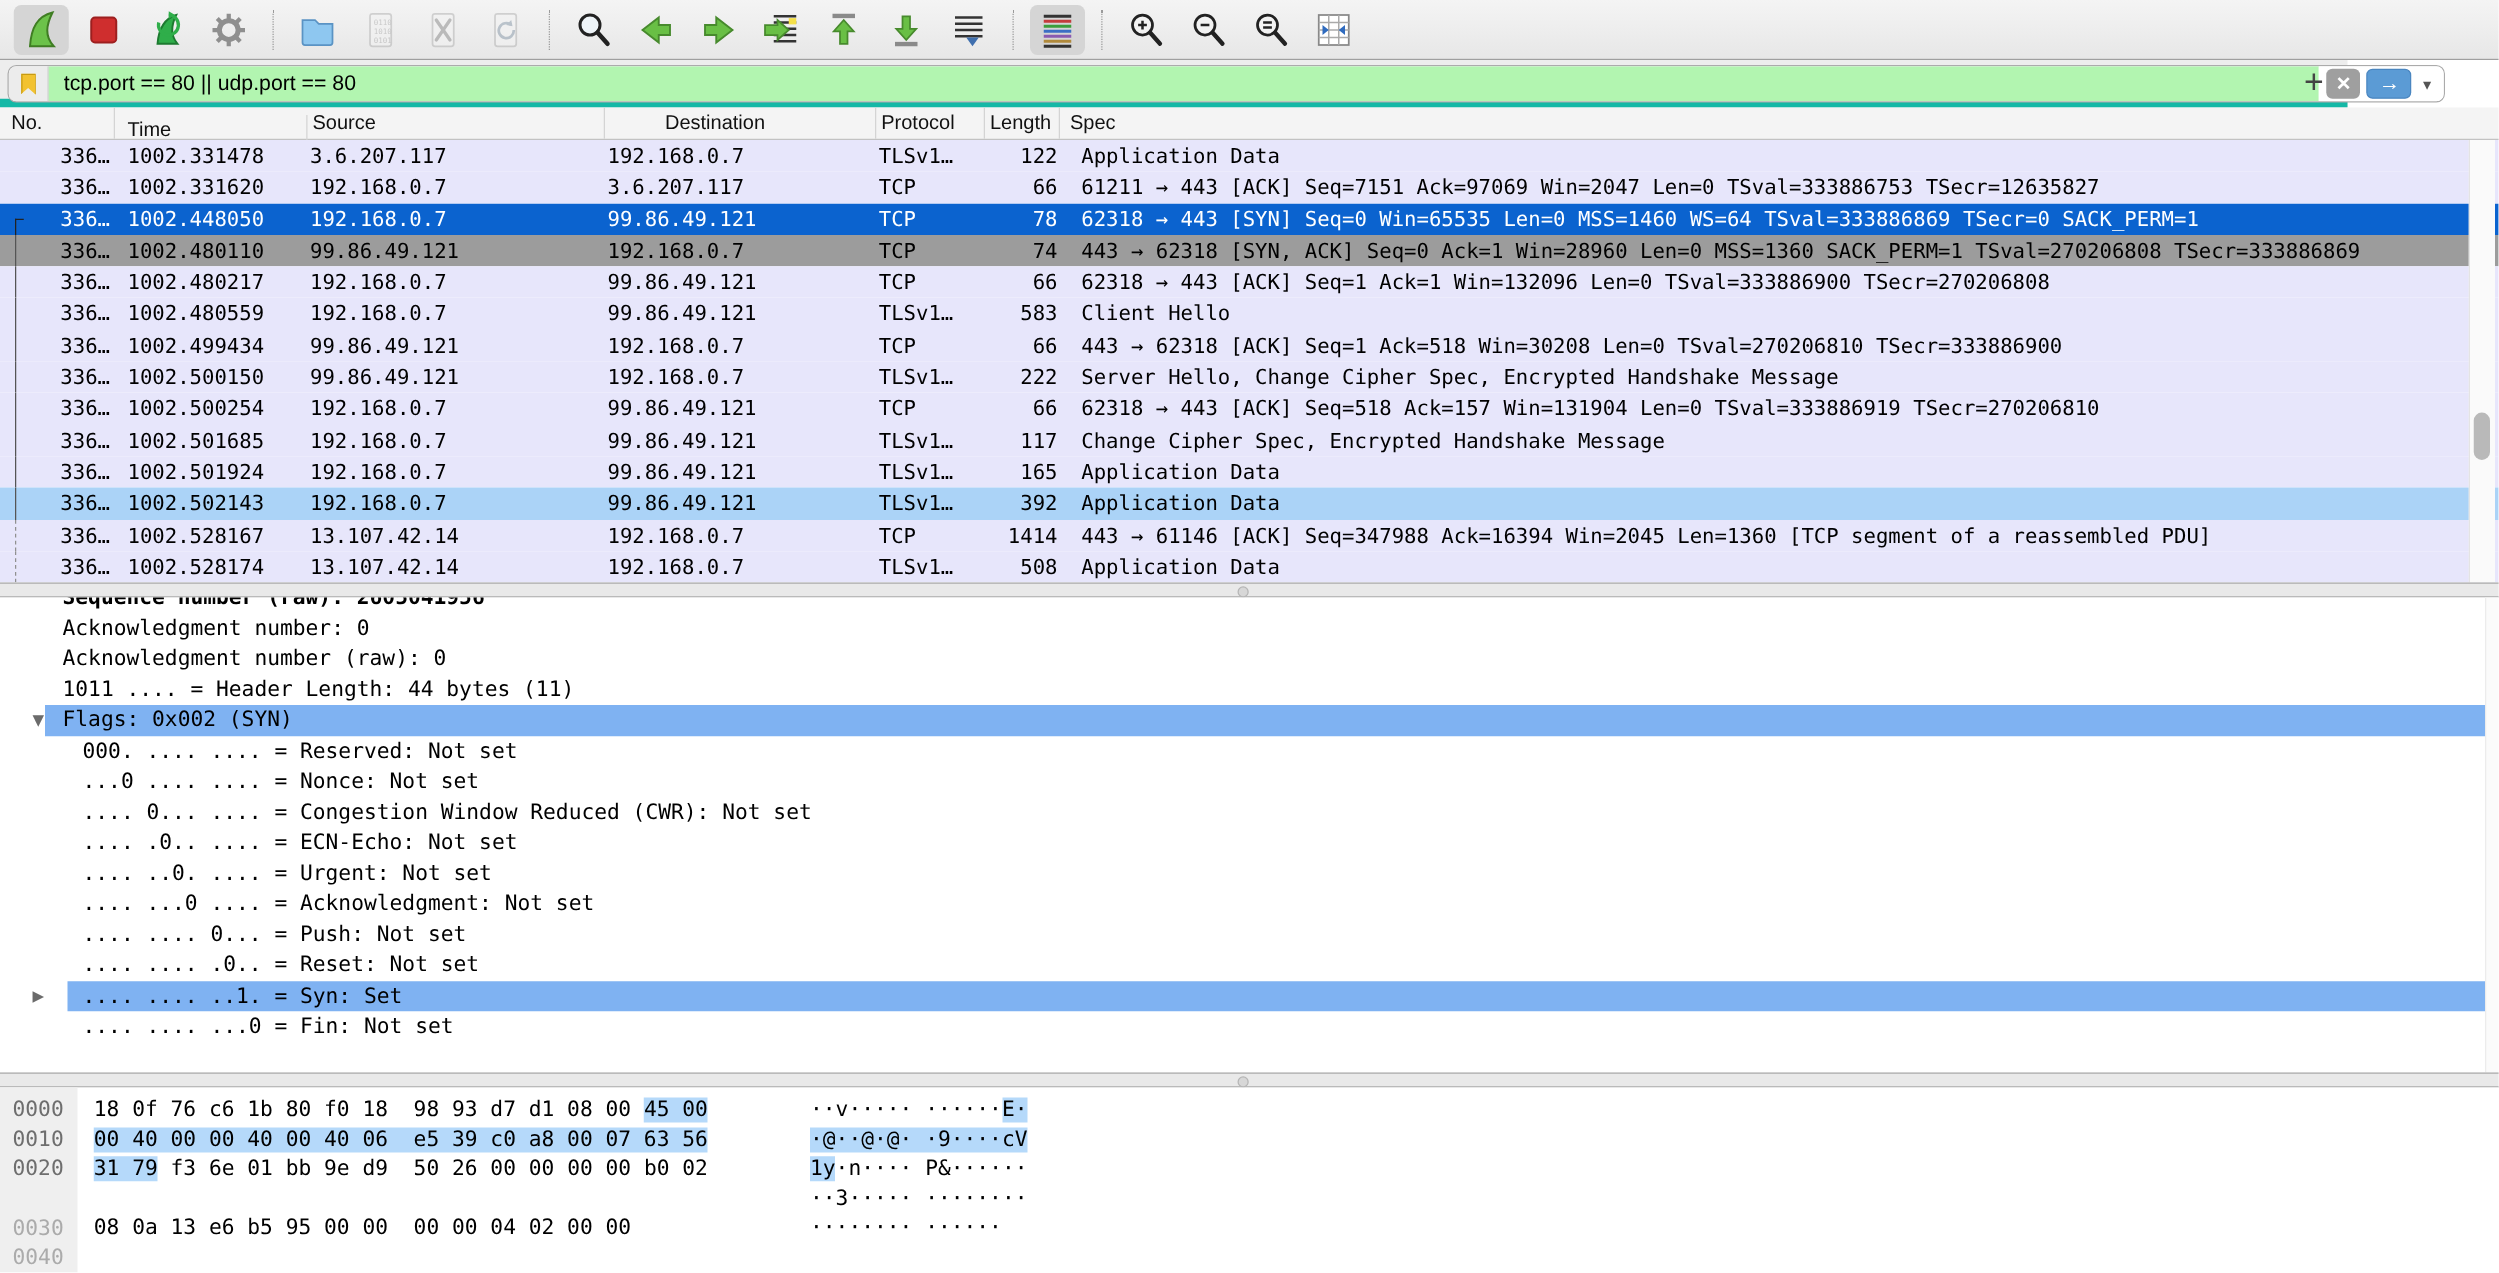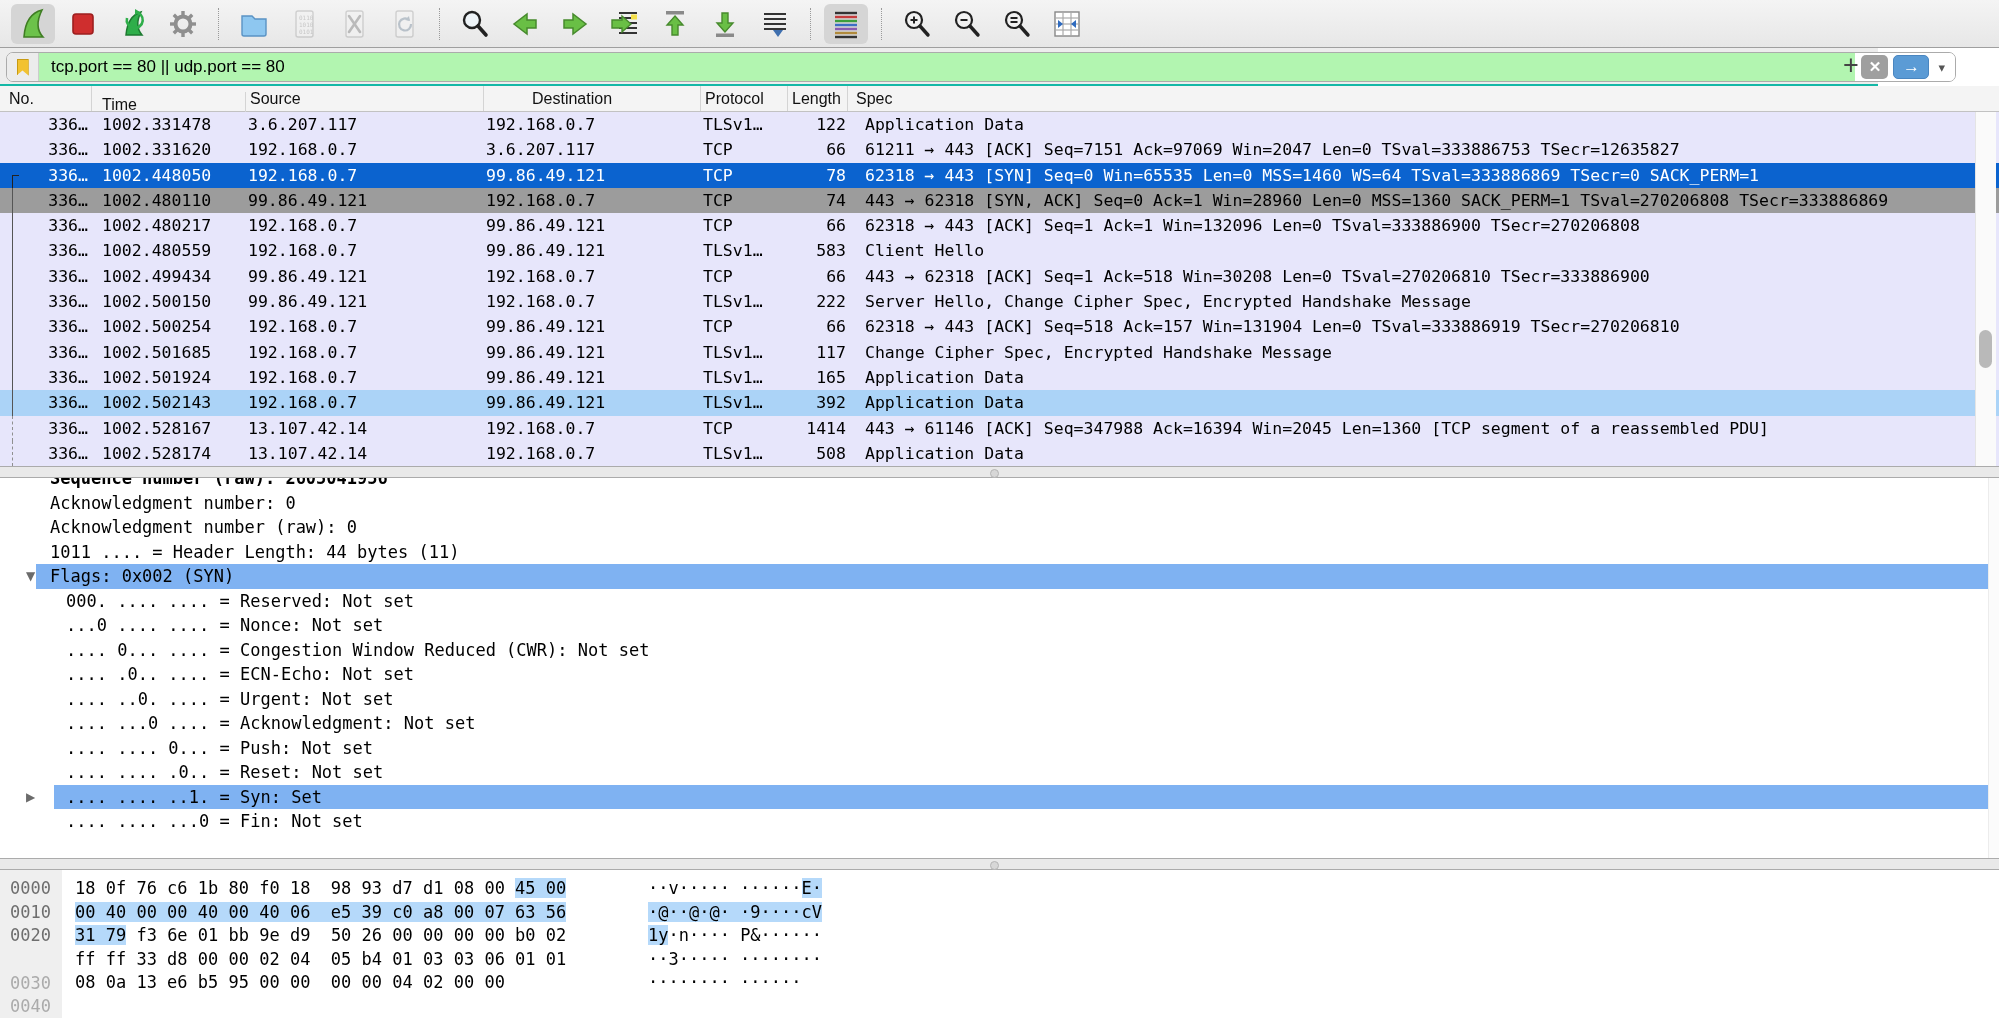--- a/index.html
+++ b/index.html
@@ -12,21 +12,21 @@
              background:linear-gradient(#f4f4f4,#e7e7e7); border-bottom:1px solid #9f9f9f;
              display:flex; align-items:center; padding-left:8px; }
   .tbtn { width:44px; height:40px; display:flex; align-items:center; justify-content:center;
           border-radius:6px; margin:0 3px; }
   .tbtn.pressed { background:#d5d5d5; }
   .tbtn.disabled { opacity:.45; }
   .tsep { width:0; height:32px; border-left:1px dotted #9a9a9a; margin:0 10px; }
 
   
   .filterbar { position:absolute; left:0; top:48px; width:1878px; height:38px;
-               background:#ededed; border-bottom:2px solid #14b8a6;
+               background:#ededed; border-bottom:7px solid #14b8a6;
                display:flex; align-items:center; }
   .ffield { position:absolute; left:6px; top:4px; width:1950px; height:30px;
             border:1px solid #ababab; border-radius:7px; background:#fff;
             display:flex; align-items:stretch; overflow:hidden; }
   .fbookmark { width:32px; background:#ececec; border-right:1px solid #cccccc;
                display:flex; align-items:center; justify-content:center; }
   .bookmark-shape { width:12px; height:17px; background:#f2c230; border:1px solid #c79a12;
                     clip-path:polygon(0 0,100% 0,100% 100%,50% 70%,0 100%); }
   .finput { flex:1; background:#b2f5b0; display:flex; align-items:center;
             padding-left:12px; font-size:17px; color:#000; }
@@ -554,21 +554,20 @@
           <div class="hx-bytes"><span class="hl">00 40 00 00 40 00 40 06  e5 39 c0 a8 00 07 63 56</span></div>
           <div class="hx-ascii"><span class="hl">·@··@·@· ·9····cV</span></div>
         </div>
         <div class="hexrow">
           <div class="hx-off">0020</div>
           <div class="hx-bytes"><span class="hl">31 79</span> f3 6e 01 bb 9e d9  50 26 00 00 00 00 b0 02</div>
           <div class="hx-ascii"><span class="hl">1y</span>·n···· P&amp;······</div>
         </div>
         <div class="hexrow">
           <div class="hx-off dim">0030</div>
-          <div class="hx-bytes">ff ff 33 d8 00 00 02 04  05 b4 01 03 03 06 01 01</div>
           <div class="hx-ascii">··3····· ········</div>
         </div>
         <div class="hexrow">
           <div class="hx-off dim">0040</div>
           <div class="hx-bytes">08 0a 13 e6 b5 95 00 00  00 00 04 02 00 00</div>
           <div class="hx-ascii">········ ······</div>
         </div>
       </div>
   </div>
 

